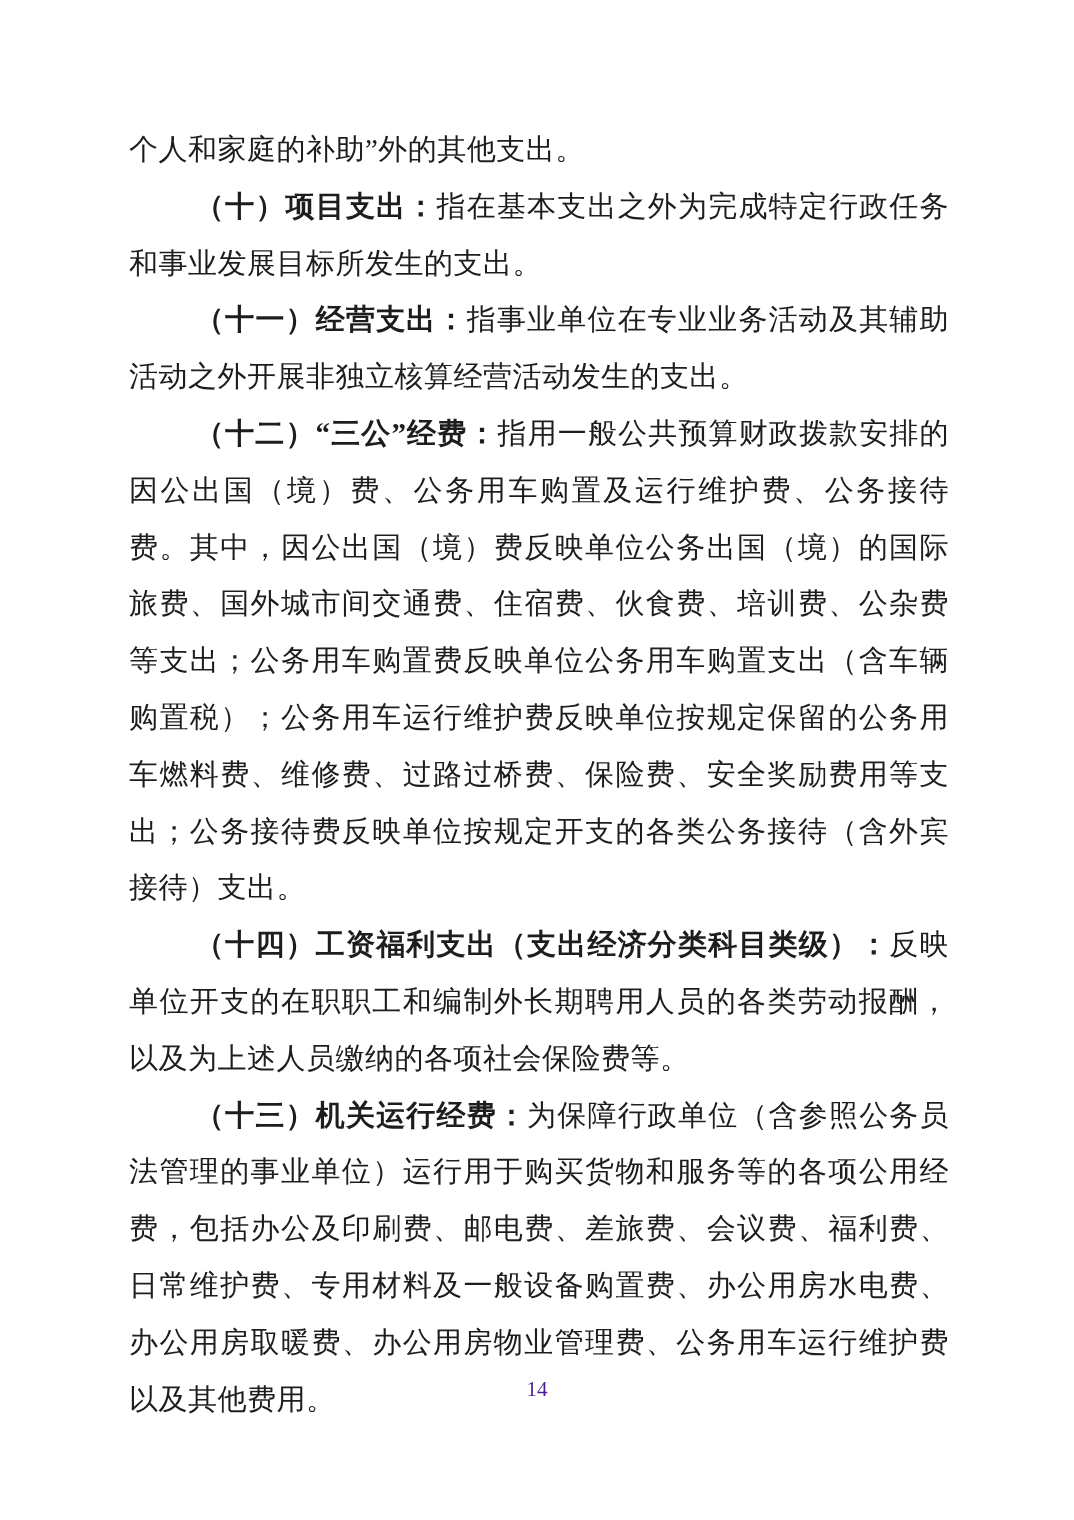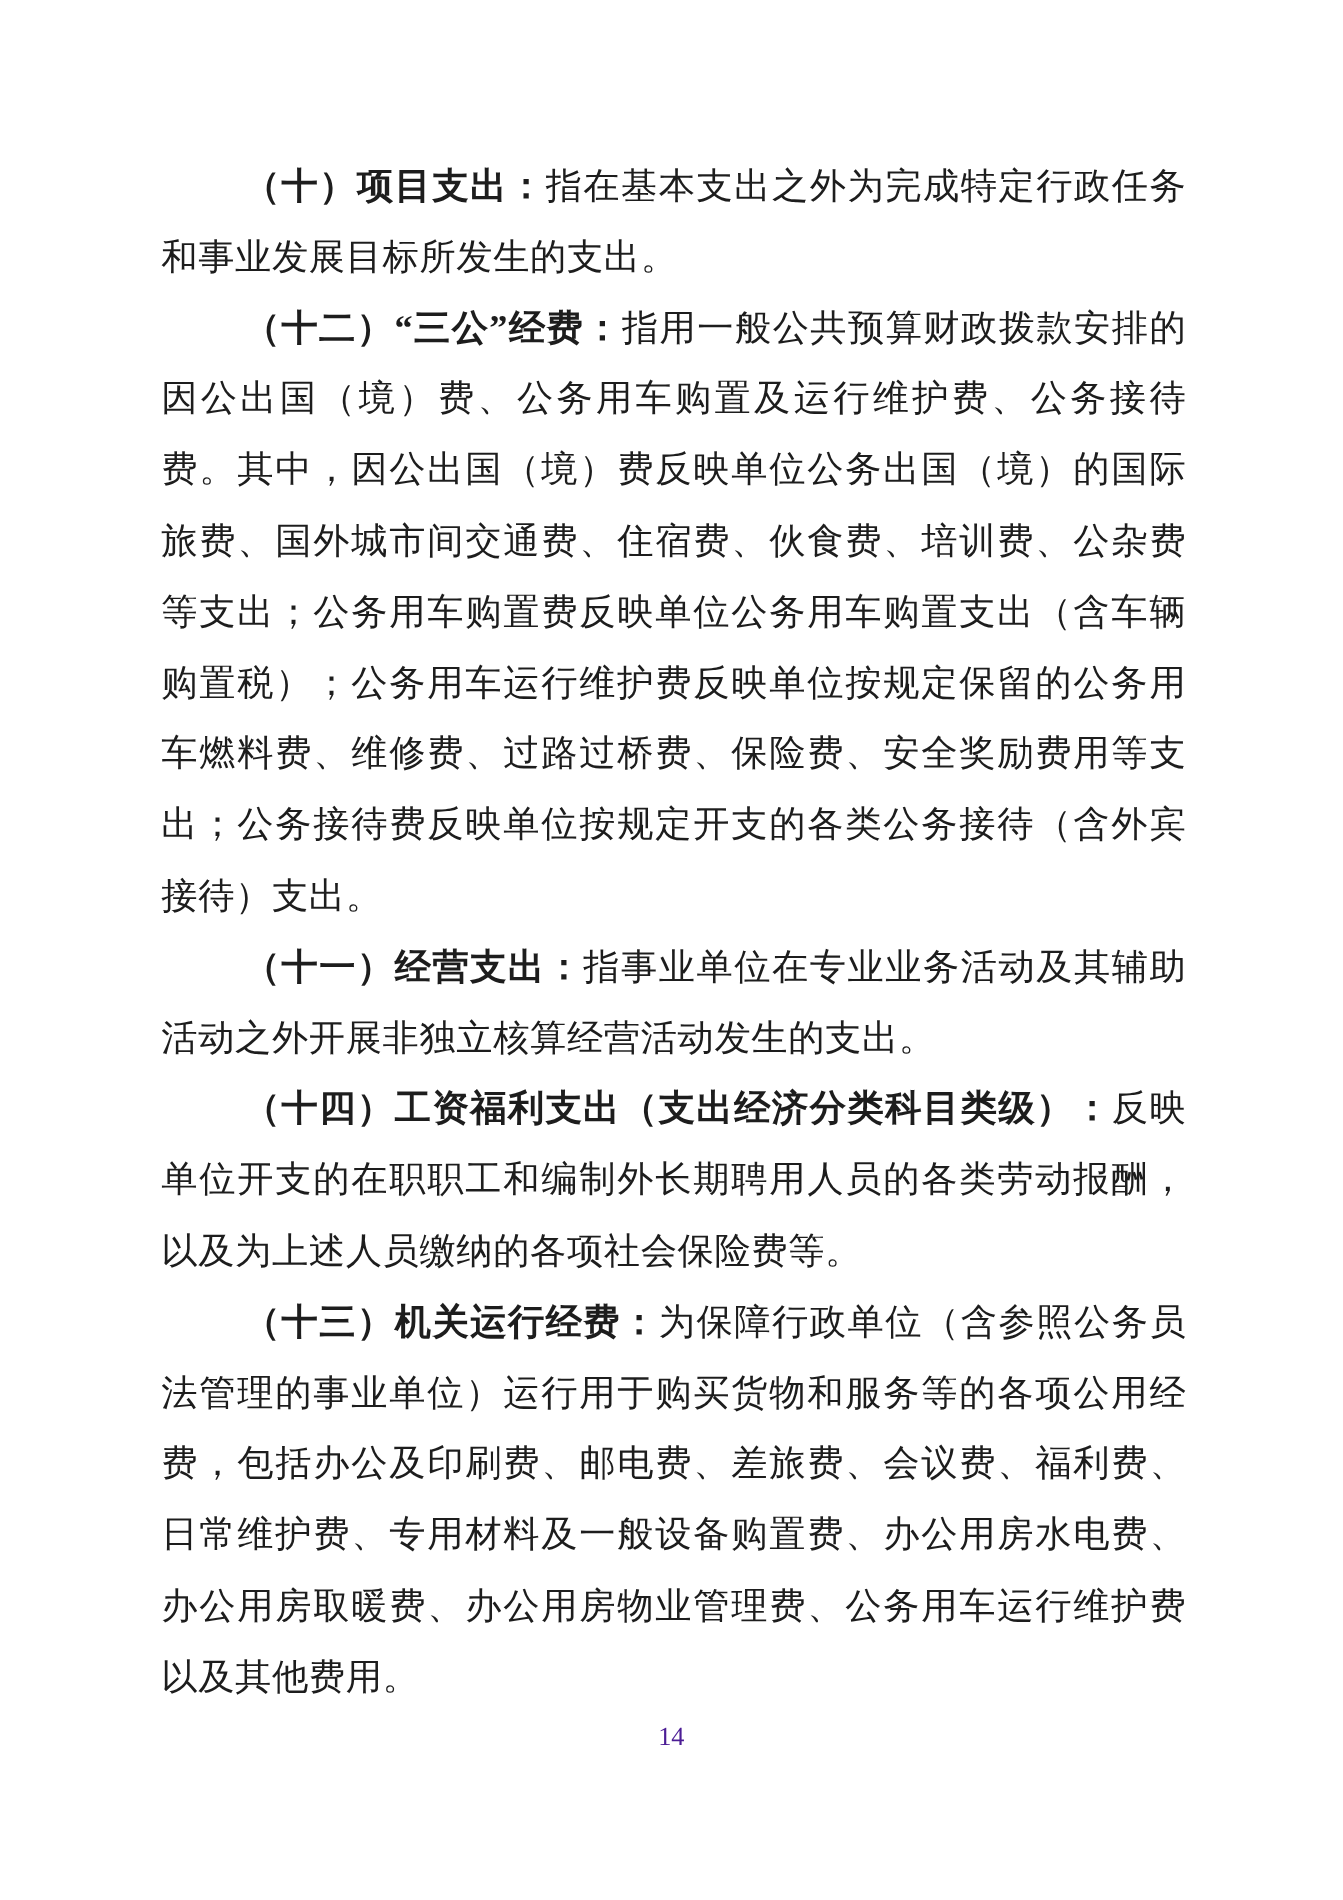--- a/index.html
+++ b/index.html
@@ -47,26 +47,27 @@
     color: #4c1d95;
     font-family: "Liberation Serif", serif;
   }
 </style>
 </head>
 <body>
 
 <div class="page">
   <div class="content">
 
+    <p class="continuation"><span>个人和家庭的补助”外的其他支出。</span></p>
 
     <p><strong>（十）项目支出：</strong><span>指在基本支出之外为完成特定行政任务和事业发展目标所发生的支出。</span></p>
 
+    <p><strong>（十一）经营支出：</strong><span>指事业单位在专业业务活动及其辅助活动之外开展非独立核算经营活动发生的支出。</span></p>
+
     <p><strong>（十二）“三公”经费：</strong><span>指用一般公共预算财政拨款安排的因公出国（境）费、公务用车购置及运行维护费、公务接待费。其中，因公出国（境）费反映单位公务出国（境）的国际旅费、国外城市间交通费、住宿费、伙食费、培训费、公杂费等支出；公务用车购置费反映单位公务用车购置支出（含车辆购置税）；公务用车运行维护费反映单位按规定保留的公务用车燃料费、维修费、过路过桥费、保险费、安全奖励费用等支出；公务接待费反映单位按规定开支的各类公务接待（含外宾接待）支出。</span></p>
-
-    <p><strong>（十一）经营支出：</strong><span>指事业单位在专业业务活动及其辅助活动之外开展非独立核算经营活动发生的支出。</span></p>
 
     <p><strong>（十四）工资福利支出（支出经济分类科目类级）：</strong><span>反映单位开支的在职职工和编制外长期聘用人员的各类劳动报酬，以及为上述人员缴纳的各项社会保险费等。</span></p>
 
     <p><strong>（十三）机关运行经费：</strong><span>为保障行政单位（含参照公务员法管理的事业单位）运行用于购买货物和服务等的各项公用经费，包括办公及印刷费、邮电费、差旅费、会议费、福利费、日常维护费、专用材料及一般设备购置费、办公用房水电费、办公用房取暖费、办公用房物业管理费、公务用车运行维护费以及其他费用。</span></p>
 
   </div>
 
   <div class="page-number">14</div>
 </div>
 

